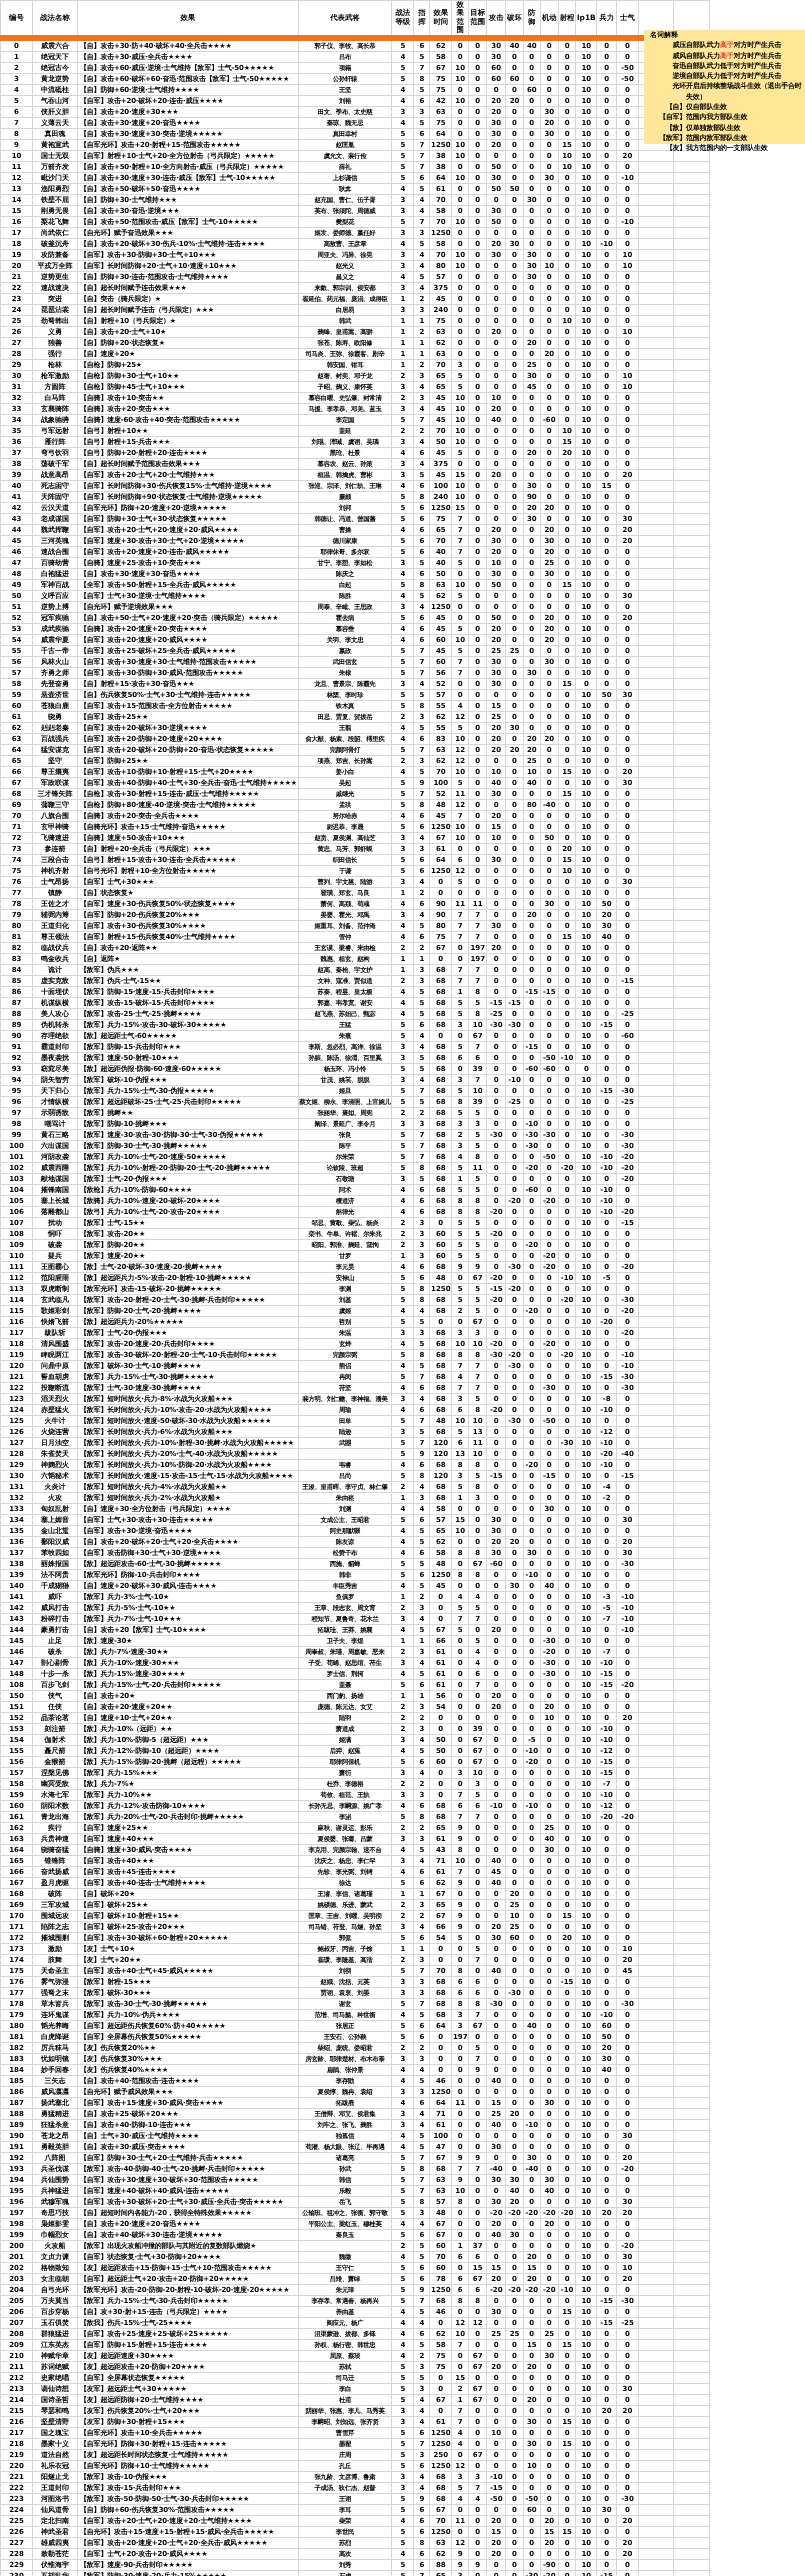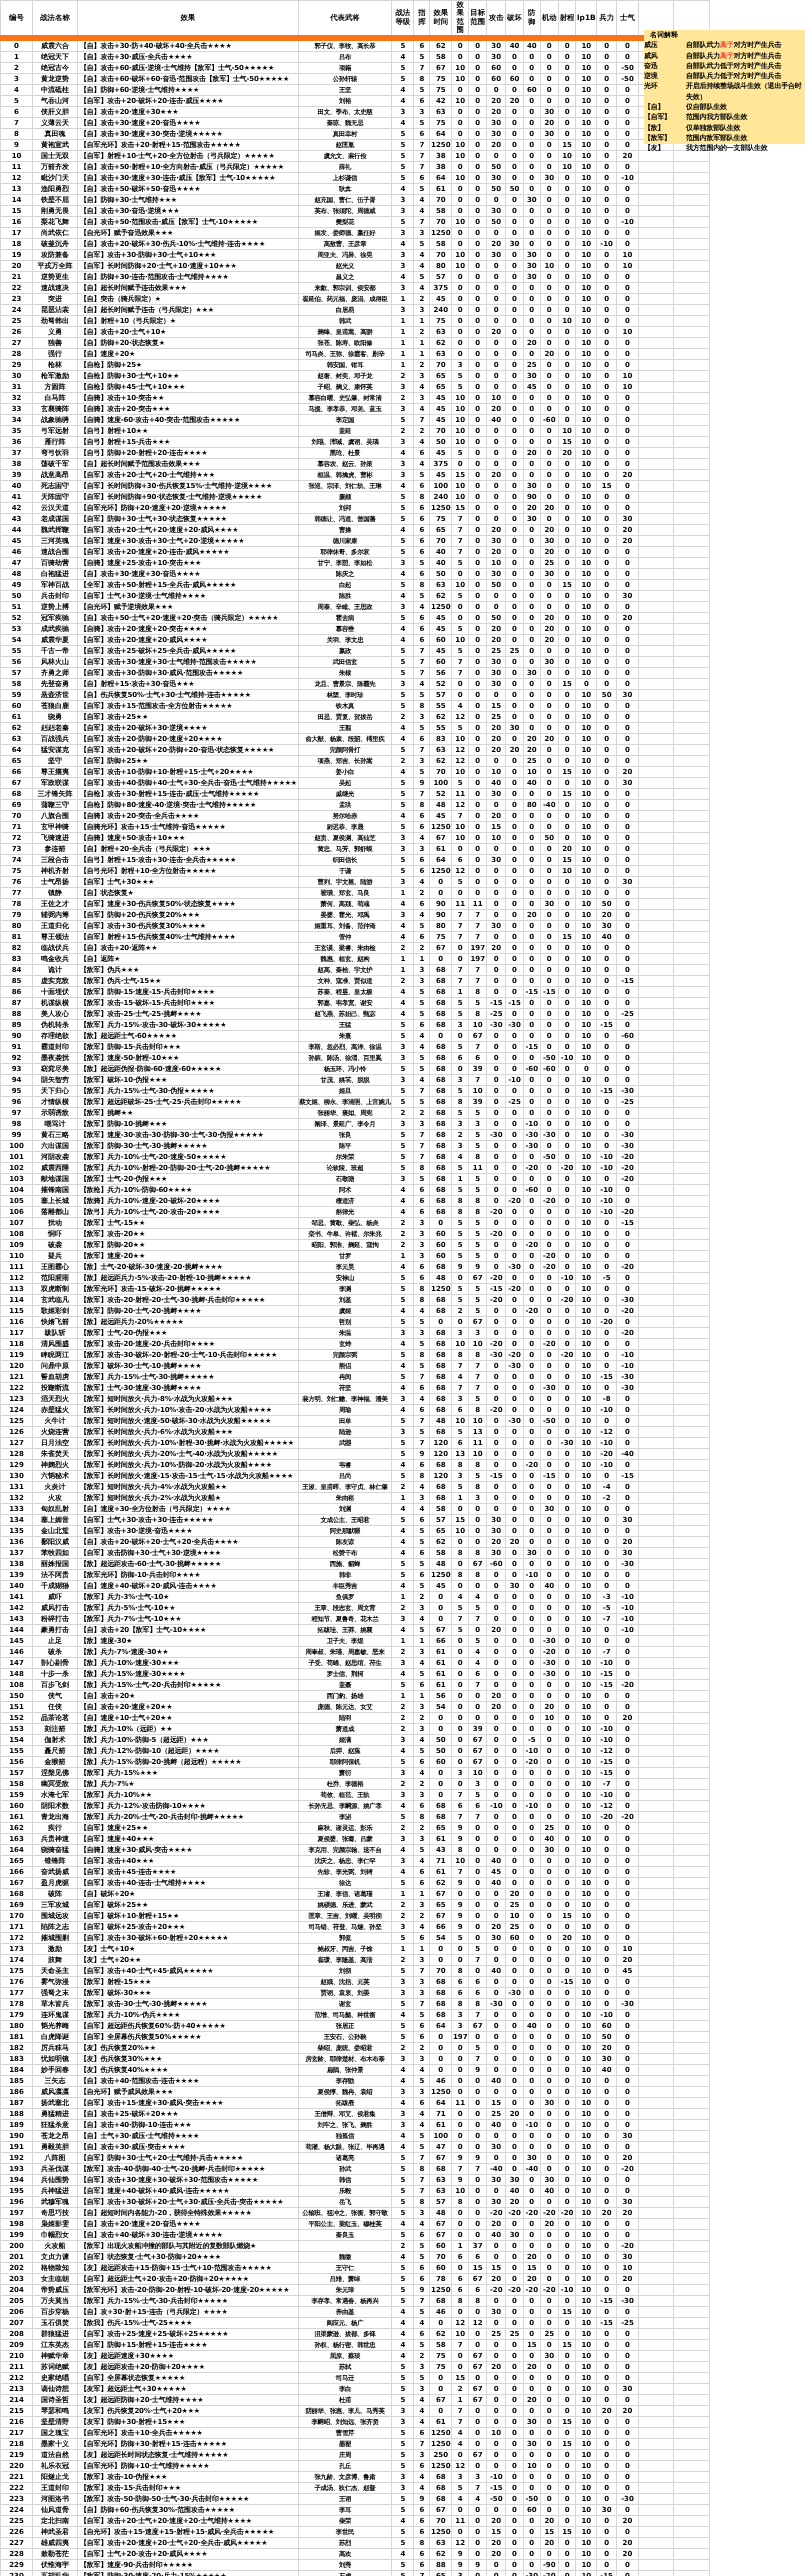--- a/index.html
+++ b/index.html
@@ -10,21 +10,21 @@
   th,td{border:0.7px solid #d6d6d6;overflow:hidden;white-space:nowrap;
         height:10.3px;line-height:10px;font-size:7px;text-align:center;padding:0 0.7px;font-weight:700}
   thead th{height:19px;font-size:7.4px;line-height:8.4px;white-space:pre-line;vertical-align:middle;border-bottom:6px solid #f97316}
   td.effect{text-align:left;padding-left:2px;letter-spacing:-0.2px}
   td.generals{font-size:6.4px;letter-spacing:-0.3px}
   td.num{font-size:7px}
   .legend{position:absolute;left:644px;top:30px;width:162px;height:114px;background:#ffe699;
           font-size:7px;line-height:10.3px;z-index:5}
   .legend .title{padding-left:6px}
   .legend .lrow{display:flex}
-  .legend .term{flex:0 0 42px;text-align:left;letter-spacing:-0.3px}
+  .legend .term{flex:0 0 42px;text-align:right;letter-spacing:-0.3px}
   .legend .desc{flex:1;letter-spacing:-0.2px}
   .hl{color:#e8432d}
 </style>
 </head>
 <body>
 
 <table>
     <colgroup>
       <col style="width: 32px;">
       <col style="width: 45px;">
@@ -1119,21 +1119,21 @@
         <td class="num">0</td>
         <td class="num">15</td>
         <td class="num">10</td>
         <td class="num">0</td>
         <td class="num">0</td>
         <td class="num"></td>
         <td class="num"></td>
       </tr>
       <tr>
         <td class="num">50</td>
-        <td class="num">兵击封印</td>
+        <td class="num">义呼百应</td>
         <td class="effect">【自军】士气+30·逆境·士气维持★★★★</td>
         <td class="generals">陈胜</td>
         <td class="num">4</td>
         <td class="num">5</td>
         <td class="num">62</td>
         <td class="num">5</td>
         <td class="num">0</td>
         <td class="num">0</td>
         <td class="num">0</td>
         <td class="num">0</td>
@@ -3010,21 +3010,21 @@
         <td class="num">0</td>
         <td class="num">10</td>
         <td class="num">0</td>
         <td class="num">0</td>
         <td class="num"></td>
         <td class="num"></td>
       </tr>
       <tr>
         <td class="num">140</td>
         <td class="num">千成猢狲</td>
-        <td class="effect">【自】速度+40·破坏+20·威风·连击★★★★</td>
+        <td class="effect">【自】速度+20·破坏+30·威风·连击★★★★</td>
         <td class="generals">丰臣秀吉</td>
         <td class="num">4</td>
         <td class="num">5</td>
         <td class="num">45</td>
         <td class="num">0</td>
         <td class="num">0</td>
         <td class="num">0</td>
         <td class="num">30</td>
         <td class="num">0</td>
         <td class="num">40</td>
@@ -4353,21 +4353,21 @@
         <td class="num">0</td>
         <td class="num">0</td>
         <td class="num">10</td>
         <td class="num">0</td>
         <td class="num">20</td>
         <td class="num"></td>
         <td class="num"></td>
       </tr>
       <tr>
         <td class="num">204</td>
-        <td class="num">帝势威压</td>
+        <td class="num">自弓光环</td>
         <td class="effect">【敌军光环】攻击-20·防御-20·射程-10·破坏-20·速度-20★★★★★</td>
         <td class="generals">朱元璋</td>
         <td class="num">5</td>
         <td class="num">9</td>
         <td class="num">1250</td>
         <td class="num">6</td>
         <td class="num">6</td>
         <td class="num">-20</td>
         <td class="num">-20</td>
         <td class="num">-20</td>

